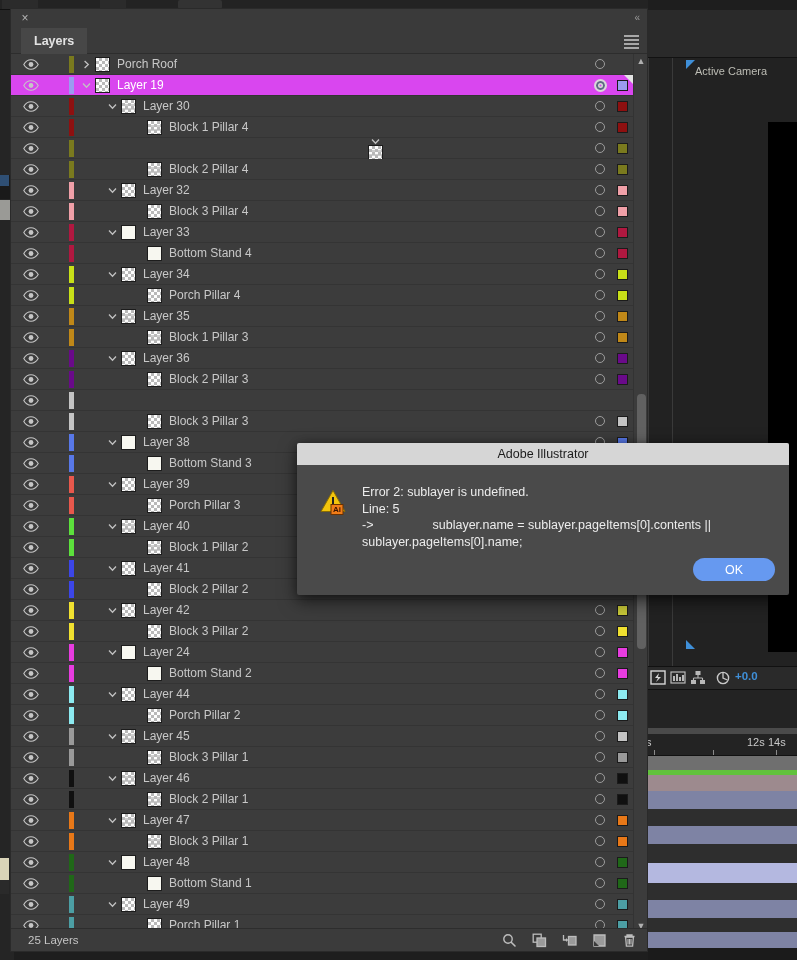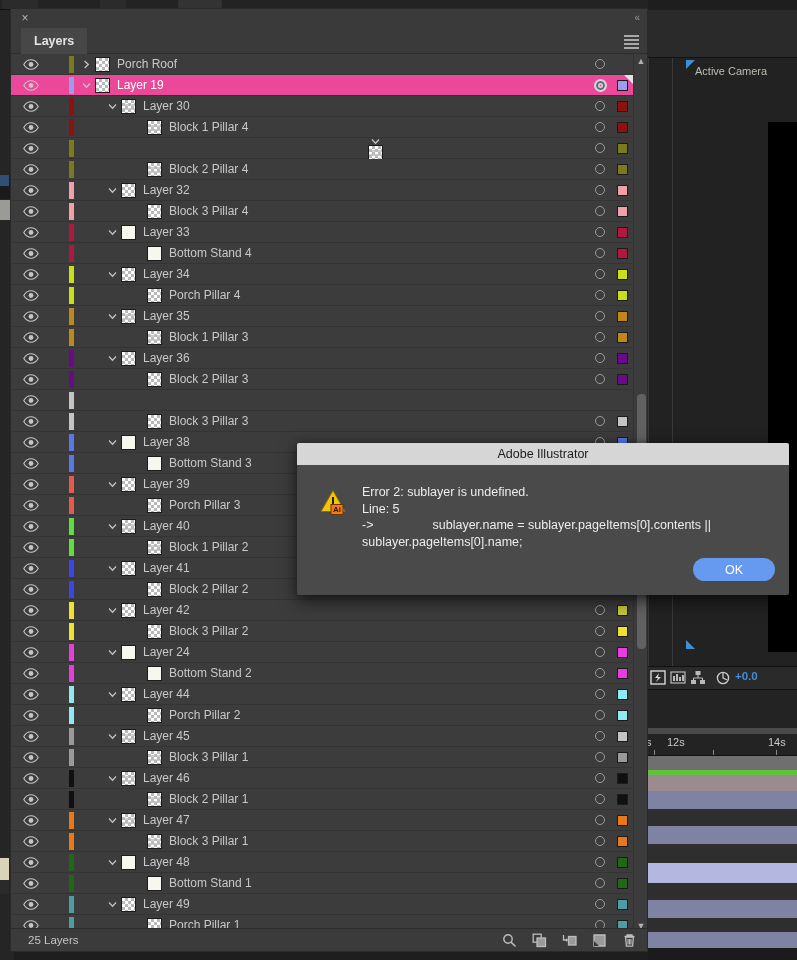--- a/index.html
+++ b/index.html
@@ -59,21 +59,21 @@
 
   .tabbar { position:absolute; left:0; top:19px; width:636px; height:26px; background:#3a3a3a; border-bottom:1px solid #2d2d2d;}
   .tab { position:absolute; left:10px; top:0px; height:26px; padding:0 13px; display:flex; align-items:center;
          background:#474747; color:#e3e3e3; font-size:12.5px; font-weight:bold; cursor:pointer;}
   .panel-menu { position:absolute; right:8px; top:7px; width:15px; height:12px; cursor:pointer;}
   .panel-menu span { display:block; height:2px; background:#a8a8a8; margin-bottom:2px;}
 
   .list-wrap { position:absolute; left:0; top:45px; width:636px; height:879px; background:#3c3c3c; overflow:hidden;}
   .row { position:relative; height:21px; width:636px; display:flex; align-items:center;
          border-bottom:1px solid #343434; background:#3c3c3c; }
-  .row.selected { background:#ec4899; }
+  .row.selected { background:#d946ef; }
 
   .c-eye { width:40px; height:21px; display:flex; align-items:center; justify-content:center; cursor:pointer;}
   .c-lock { width:18px; height:21px; }
   .c-color { width:8px; height:21px; display:flex; align-items:center; }
   .c-color i { display:block; width:5px; height:17px; }
   .c-rest { flex:1; height:21px; display:flex; align-items:center; position:relative; }
 
   .arrow { width:18px; height:21px; display:flex; align-items:center; justify-content:center;
            color:#c2c2c2; font-size:9px; cursor:pointer; }
   .thumb { width:15px; height:15px; border:1px solid #1c1c1c; flex:none;
@@ -183,21 +183,21 @@
       </svg>
   </div>
   <div class="ctb-label">+0.0</div>
 
   <div class="comp-gap"></div>
   <div class="comp-slim"></div>
   <div class="tl-ruler"></div>
   <div id="tl-ticks">
       <div class="tl-tick-label" style="left: 646px;">s</div>
       <div class="tl-tick" style="left: 654px;"></div>
-      <div class="tl-tick-label" style="left: 667px;">12s</div>
+      <div class="tl-tick-label" style="left: 747px;">12s</div>
       <div class="tl-tick" style="left: 713px;"></div>
       <div class="tl-tick-label" style="left: 768px;">14s</div>
       <div class="tl-tick" style="left: 776px;"></div>
     </div>
   <div class="tl-rows" id="tl-rows">
       <div class="tl-row" style="top: 0px; height: 14px; background: rgb(111, 111, 111);"></div>
       <div class="tl-row" style="top: 14px; height: 5px; background: rgb(98, 194, 60);"></div>
       <div class="tl-row" style="top: 19px; height: 16px; background: rgb(157, 138, 142);"></div>
       <div class="tl-row" style="top: 35px; height: 18px; background: rgb(126, 131, 164);"></div>
       <div class="tl-row" style="top: 53px; height: 17px; background: rgb(46, 46, 46);"></div>

